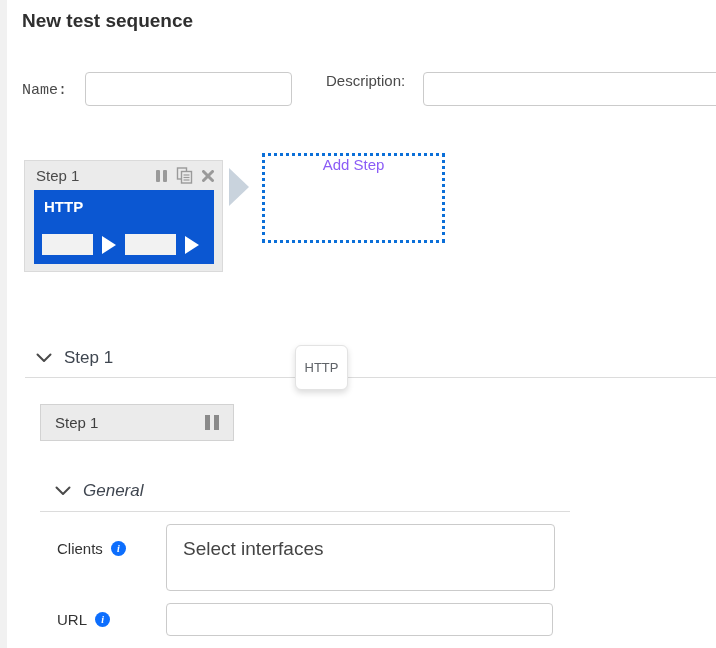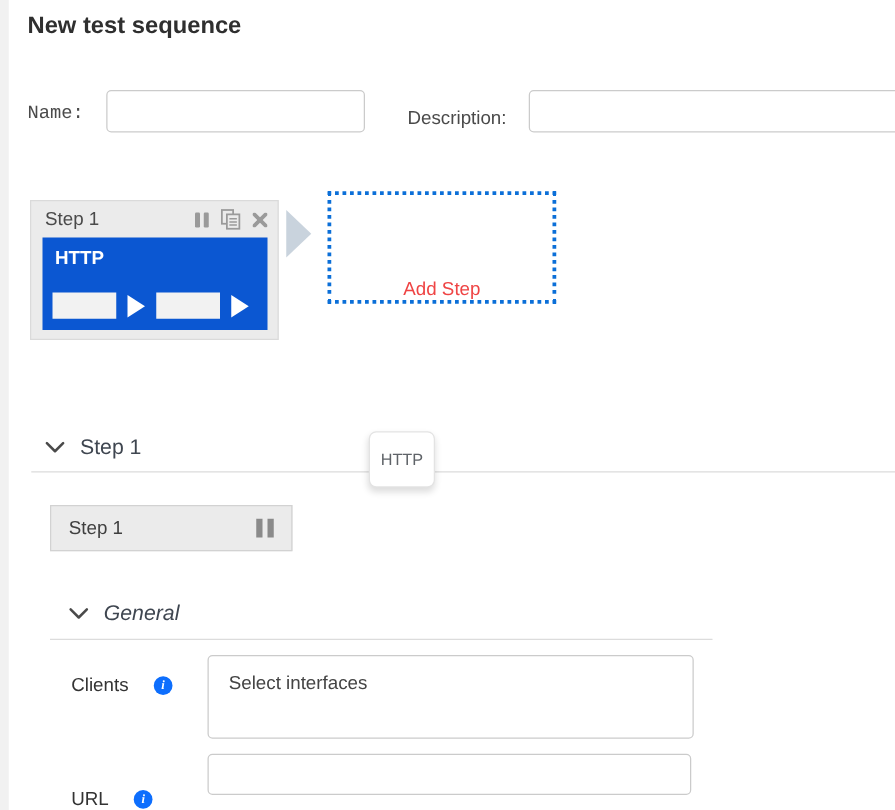--- a/index.html
+++ b/index.html
@@ -18,21 +18,21 @@
 
   
   .field-label { font-size: 15px; color: #4a4a4a; }
   .txt-input {
     border: 1px solid #cbcbcb; border-radius: 4px; background: #fff;
     font-family: "Liberation Sans", sans-serif; font-size: 15px; color: #333;
     padding: 0 10px; outline: none;
   }
   .name-label { left: 22px; top: 82px; font-family: Liberation Mono, monospace; }
   .name-input { left: 85px; top: 72px; width: 207px; height: 34px; }
-  .desc-label { left: 326px; top: 86px; text-align: right; }
+  .desc-label { left: 326px; top: 72px; text-align: right; }
   .desc-input { left: 423px; top: 72px; width: 320px; height: 34px; }
 
   
   .step-card {
     left: 24px; top: 160px; width: 199px; height: 112px;
     background: #ebebeb; border: 1px solid #dadada;
   }
   .step-card-header {
     display: flex; align-items: center; height: 29px; padding: 0 8px 0 11px;
   }
@@ -58,22 +58,22 @@
   
   .flow-arrow {
     left: 229px; top: 168px; width: 0; height: 0;
     border-left: 20px solid #c9d3dd; border-top: 19px solid transparent; border-bottom: 19px solid transparent;
   }
 
   
   .add-step {
     left: 262px; top: 153px; width: 183px; height: 90px;
     border: 3px dotted #0b6fd8; background: #fff;
-    display: flex; align-items: flex-end; justify-content: center;
-    font-size: 15px; color: #ef4444; cursor: pointer;
+    display: flex; align-items: flex-start; justify-content: center;
+    font-size: 15px; color: #8b5cf6; cursor: pointer;
   }
 
   
   .section-header { display: flex; align-items: center; gap: 12px; cursor: pointer; }
   .section-title { font-size: 17px; color: #3f4650; }
   .hrule { height: 1px; background: #dcdcdc; }
   .step-sec-header { left: 36px; top: 348px; }
   .step-sec-rule { left: 25px; top: 377px; width: 691px; }
   .gen-sec-header { left: 55px; top: 481px; font-style: italic; }
   .gen-sec-rule { left: 40px; top: 511px; width: 530px; }
@@ -91,34 +91,34 @@
   .step-bar {
     left: 40px; top: 404px; width: 194px; height: 37px;
     background: #ebebeb; border: 1px solid #d2d2d2;
     display: flex; align-items: center; padding: 0 14px; cursor: pointer;
   }
   .step-bar-label { font-size: 15px; color: #3f3f3f; flex: 1; }
   .pause-icon-lg { display: flex; gap: 4px; }
   .pause-icon-lg i { display: block; width: 5px; height: 15px; background: #8a8a8a; }
 
   
-  .lbl-row { display: flex; align-items: center; gap: 20px; text-align: center; }
+  .lbl-row { display: flex; align-items: center; gap: 8px; text-align: center; }
   .info-icon {
     width: 15px; height: 15px; border-radius: 50%; background: #0d6efd;
     color: #fff; font-size: 10px; font-weight: bold; font-style: italic;
     display: flex; align-items: center; justify-content: center; cursor: pointer;
     font-family: "Liberation Serif", serif;
   }
   .clients-label-row { left: 57px; top: 540px; }
   .clients-select {
     left: 166px; top: 524px; width: 389px; height: 67px;
     border: 1px solid #cbcbcb; border-radius: 4px; background: #fff;
-    padding: 13px 16px; font-size: 15px; color: #444; cursor: pointer;
-  }
-  .url-label-row { left: 57px; top: 611px; margin-top: 20px; }
+    padding: 13px 16px; font-size: 19px; color: #444; cursor: pointer;
+  }
+  .url-label-row { left: 57px; top: 611px; }
   .url-input { left: 166px; top: 603px; width: 387px; height: 33px; }
 
   svg { display: block; }
 </style>
 </head>
 <body>
 
 <div id="screen">
 
   <div class="abs gutter"></div>

